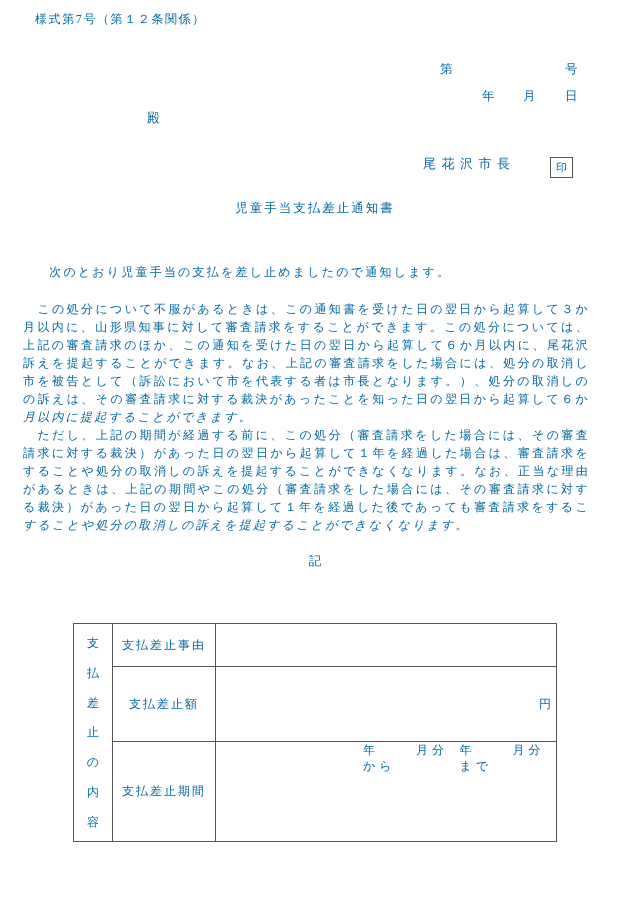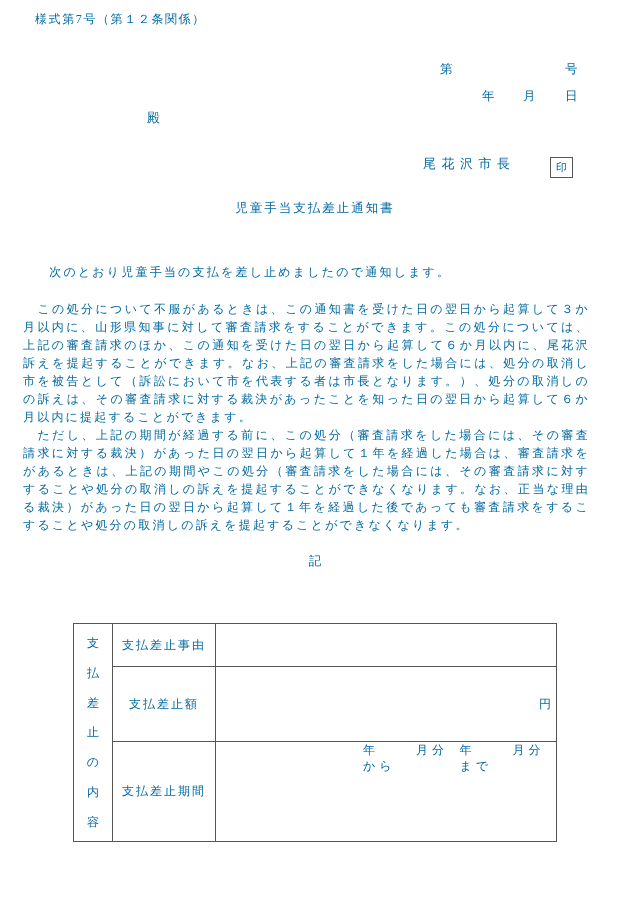--- a/index.html
+++ b/index.html
@@ -42,21 +42,21 @@
     font-size: 12px; letter-spacing: 2.2px; line-height: 18px;
     margin: 12px;
   }
   .bodyblock {
     left: 23px; width: 567px;
     font-size: 12px; letter-spacing: 2.2px; line-height: 18px;
   }
   .para-appeal { top: 300px; }
   .para-deadline { top: 426px; }
   .jline { text-align: justify; text-align-last: justify; }
-  .jline.last { text-align-last: left; }
+  .jline.last { text-align-last: left; font-style: italic; }
   .ki {
     left: 0; right: 0; top: 553px;
     text-align: center; font-size: 12.5px;
   }
 
   .tbl {
     left: 73px; top: 623px;
     width: 484px; height: 219px;
     box-sizing: border-box;
     border: 1px solid #555;
@@ -128,22 +128,22 @@
       <div class="jline">上記の審査請求のほか、この通知を受けた日の翌日から起算して６か月以内に、尾花沢</div>
       <div class="jline">訴えを提起することができます。なお、上記の審査請求をした場合には、処分の取消し</div>
       <div class="jline">市を被告として（訴訟において市を代表する者は市長となります。）、処分の取消しの</div>
       <div class="jline">の訴えは、その審査請求に対する裁決があったことを知った日の翌日から起算して６か</div>
       <div class="jline last">月以内に提起することができます。</div>
     </div>
 
   <div class="abs bodyblock para-deadline">
       <div class="jline">　ただし、上記の期間が経過する前に、この処分（審査請求をした場合には、その審査</div>
       <div class="jline">請求に対する裁決）があった日の翌日から起算して１年を経過した場合は、審査請求を</div>
+      <div class="jline">することや処分の取消しの訴えを提起することができなくなります。なお、正当な理由</div>
       <div class="jline">があるときは、上記の期間やこの処分（審査請求をした場合には、その審査請求に対す</div>
-      <div class="jline">することや処分の取消しの訴えを提起することができなくなります。なお、正当な理由</div>
       <div class="jline">る裁決）があった日の翌日から起算して１年を経過した後であっても審査請求をするこ</div>
       <div class="jline last">することや処分の取消しの訴えを提起することができなくなります。</div>
     </div>
 
   <div class="abs ki">記</div>
 
   <div class="abs tbl">
     <div class="vhead">
         <span>支</span>
         <span>払</span>

